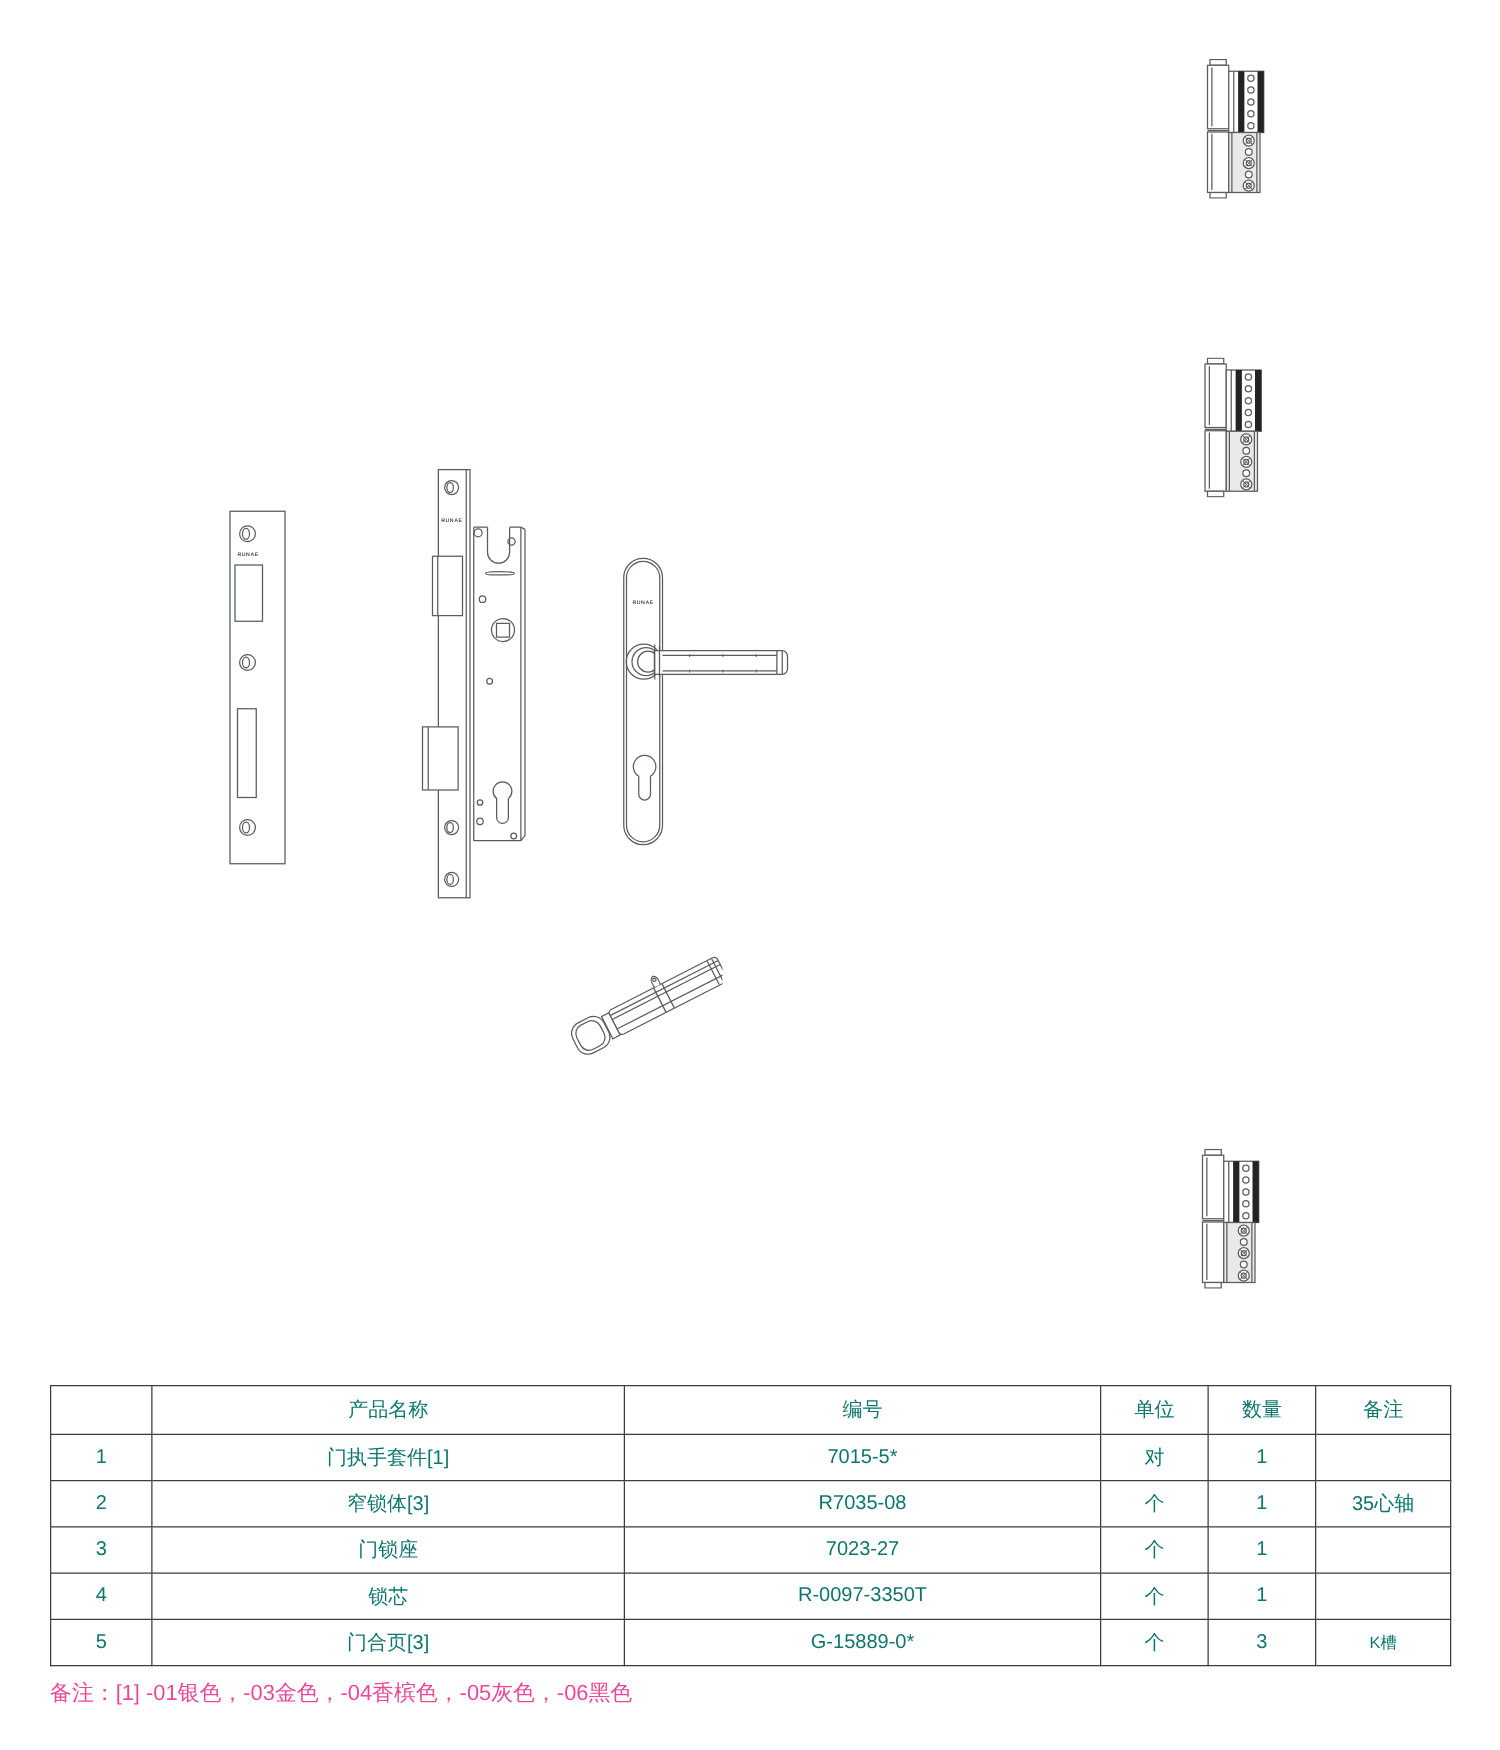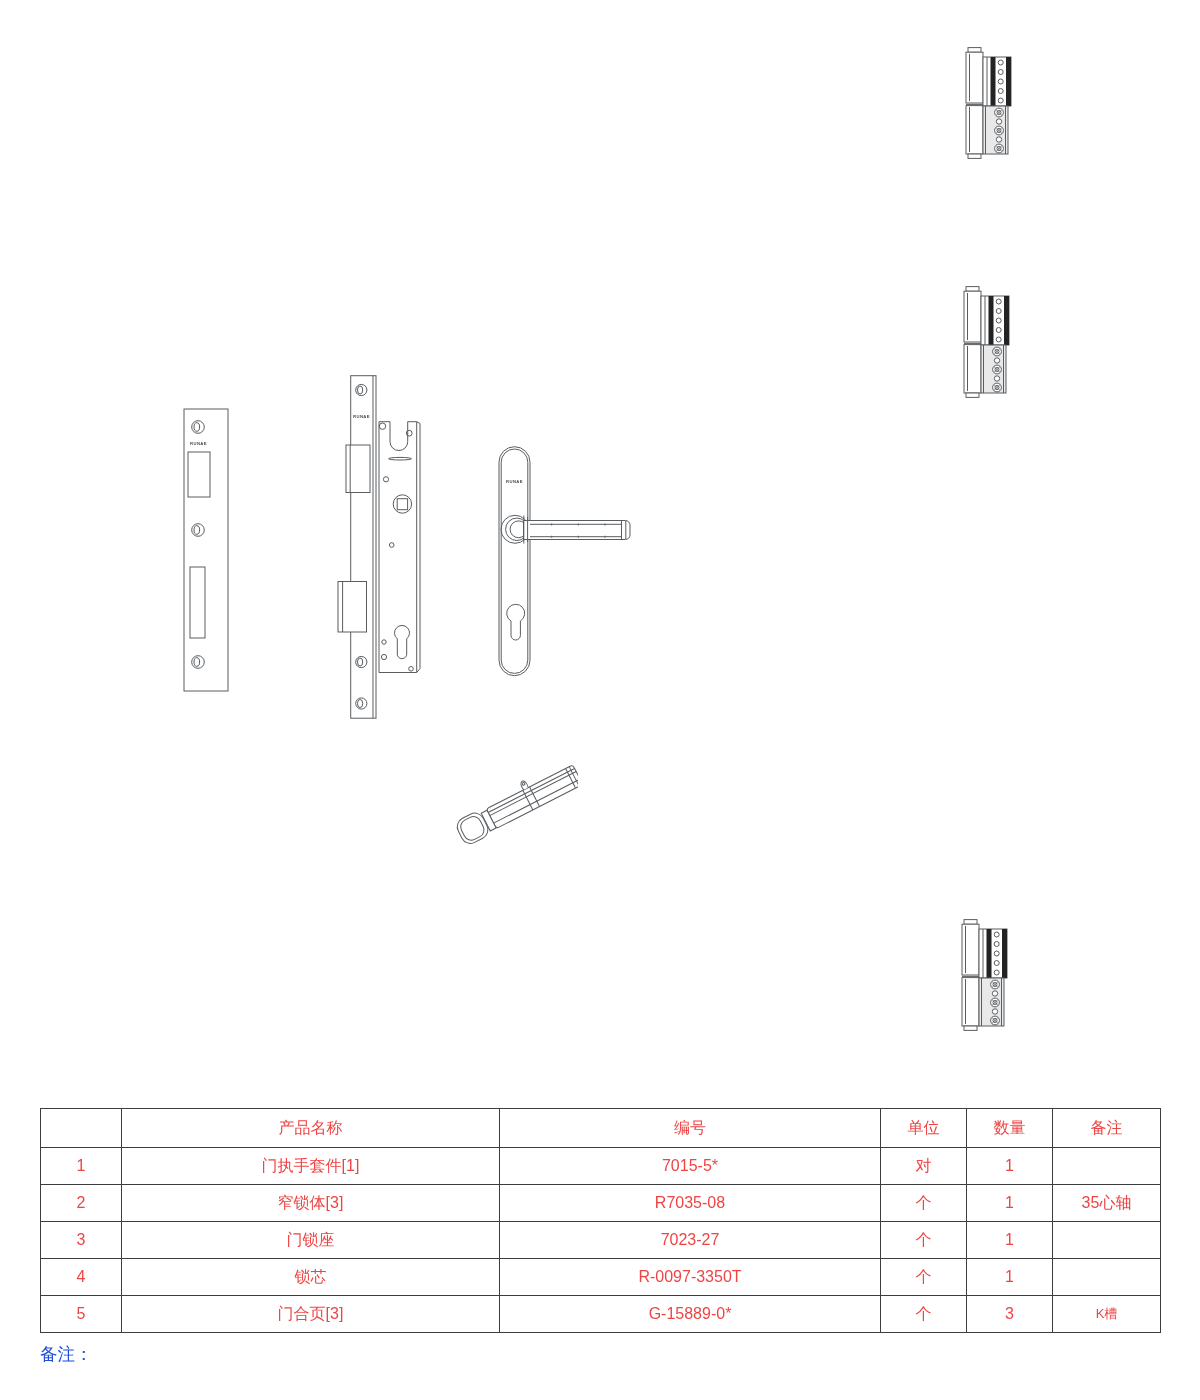--- a/index.html
+++ b/index.html
@@ -9,28 +9,28 @@
   svg{display:block;}
   svg .ln{stroke:#595d61;stroke-width:1;fill:none;}
   svg .fillw{fill:#ffffff;}
   svg text.logo{font-family:"Liberation Sans","DejaVu Sans",sans-serif;
       font-size:4.2px;font-weight:bold;letter-spacing:0.4px;fill:#4a4a4a;
       text-anchor:middle;stroke:none;}
   
   .parts-table{position:absolute;left:40px;top:1108px;width:1120px;
       border-collapse:collapse;table-layout:fixed;}
   .parts-table td,.parts-table th{border:1px solid #3d3d3d;text-align:center;
-      vertical-align:middle;font-size:16px;font-weight:normal;color:#ef4444;
+      vertical-align:middle;font-size:16px;font-weight:normal;color:#0f766e;
       padding:0;overflow:hidden;white-space:nowrap;}
   .parts-table thead th{height:38px;}
   .parts-table tbody td{height:36px;}
   .parts-table tr.row-5 td.cell-note{font-size:13px;}
   
   .footnotes{position:absolute;left:40px;top:1341px;display:flex;
-      font-size:17.5px;line-height:27px;color:#1d4ed8;}
+      font-size:17.5px;line-height:27px;color:#ec4899;}
   .footnotes .fn-label{white-space:nowrap;}
   .footnotes .fn-lines div{white-space:nowrap;}
 </style>
 </head>
 <body>
 
 <svg width="0" height="0" class="abs" style="left:0;top:0" aria-hidden="true">
   <defs>
     <symbol id="hinge" viewBox="0 0 52 112">
       <g class="ln">
@@ -263,14 +263,15 @@
       <td class="cell-unit">个</td>
       <td class="cell-qty">3</td>
       <td class="cell-note">K槽</td>
     </tr>
   </tbody>
 </table>
 
 <div class="footnotes">
   <div class="fn-label">备注：</div>
   <div class="fn-lines">
+    <div>[1] -01银色，-03金色，-04香槟色，-05灰色，-06黑色</div>
   </div>
 </div>
 
 </body></html>

